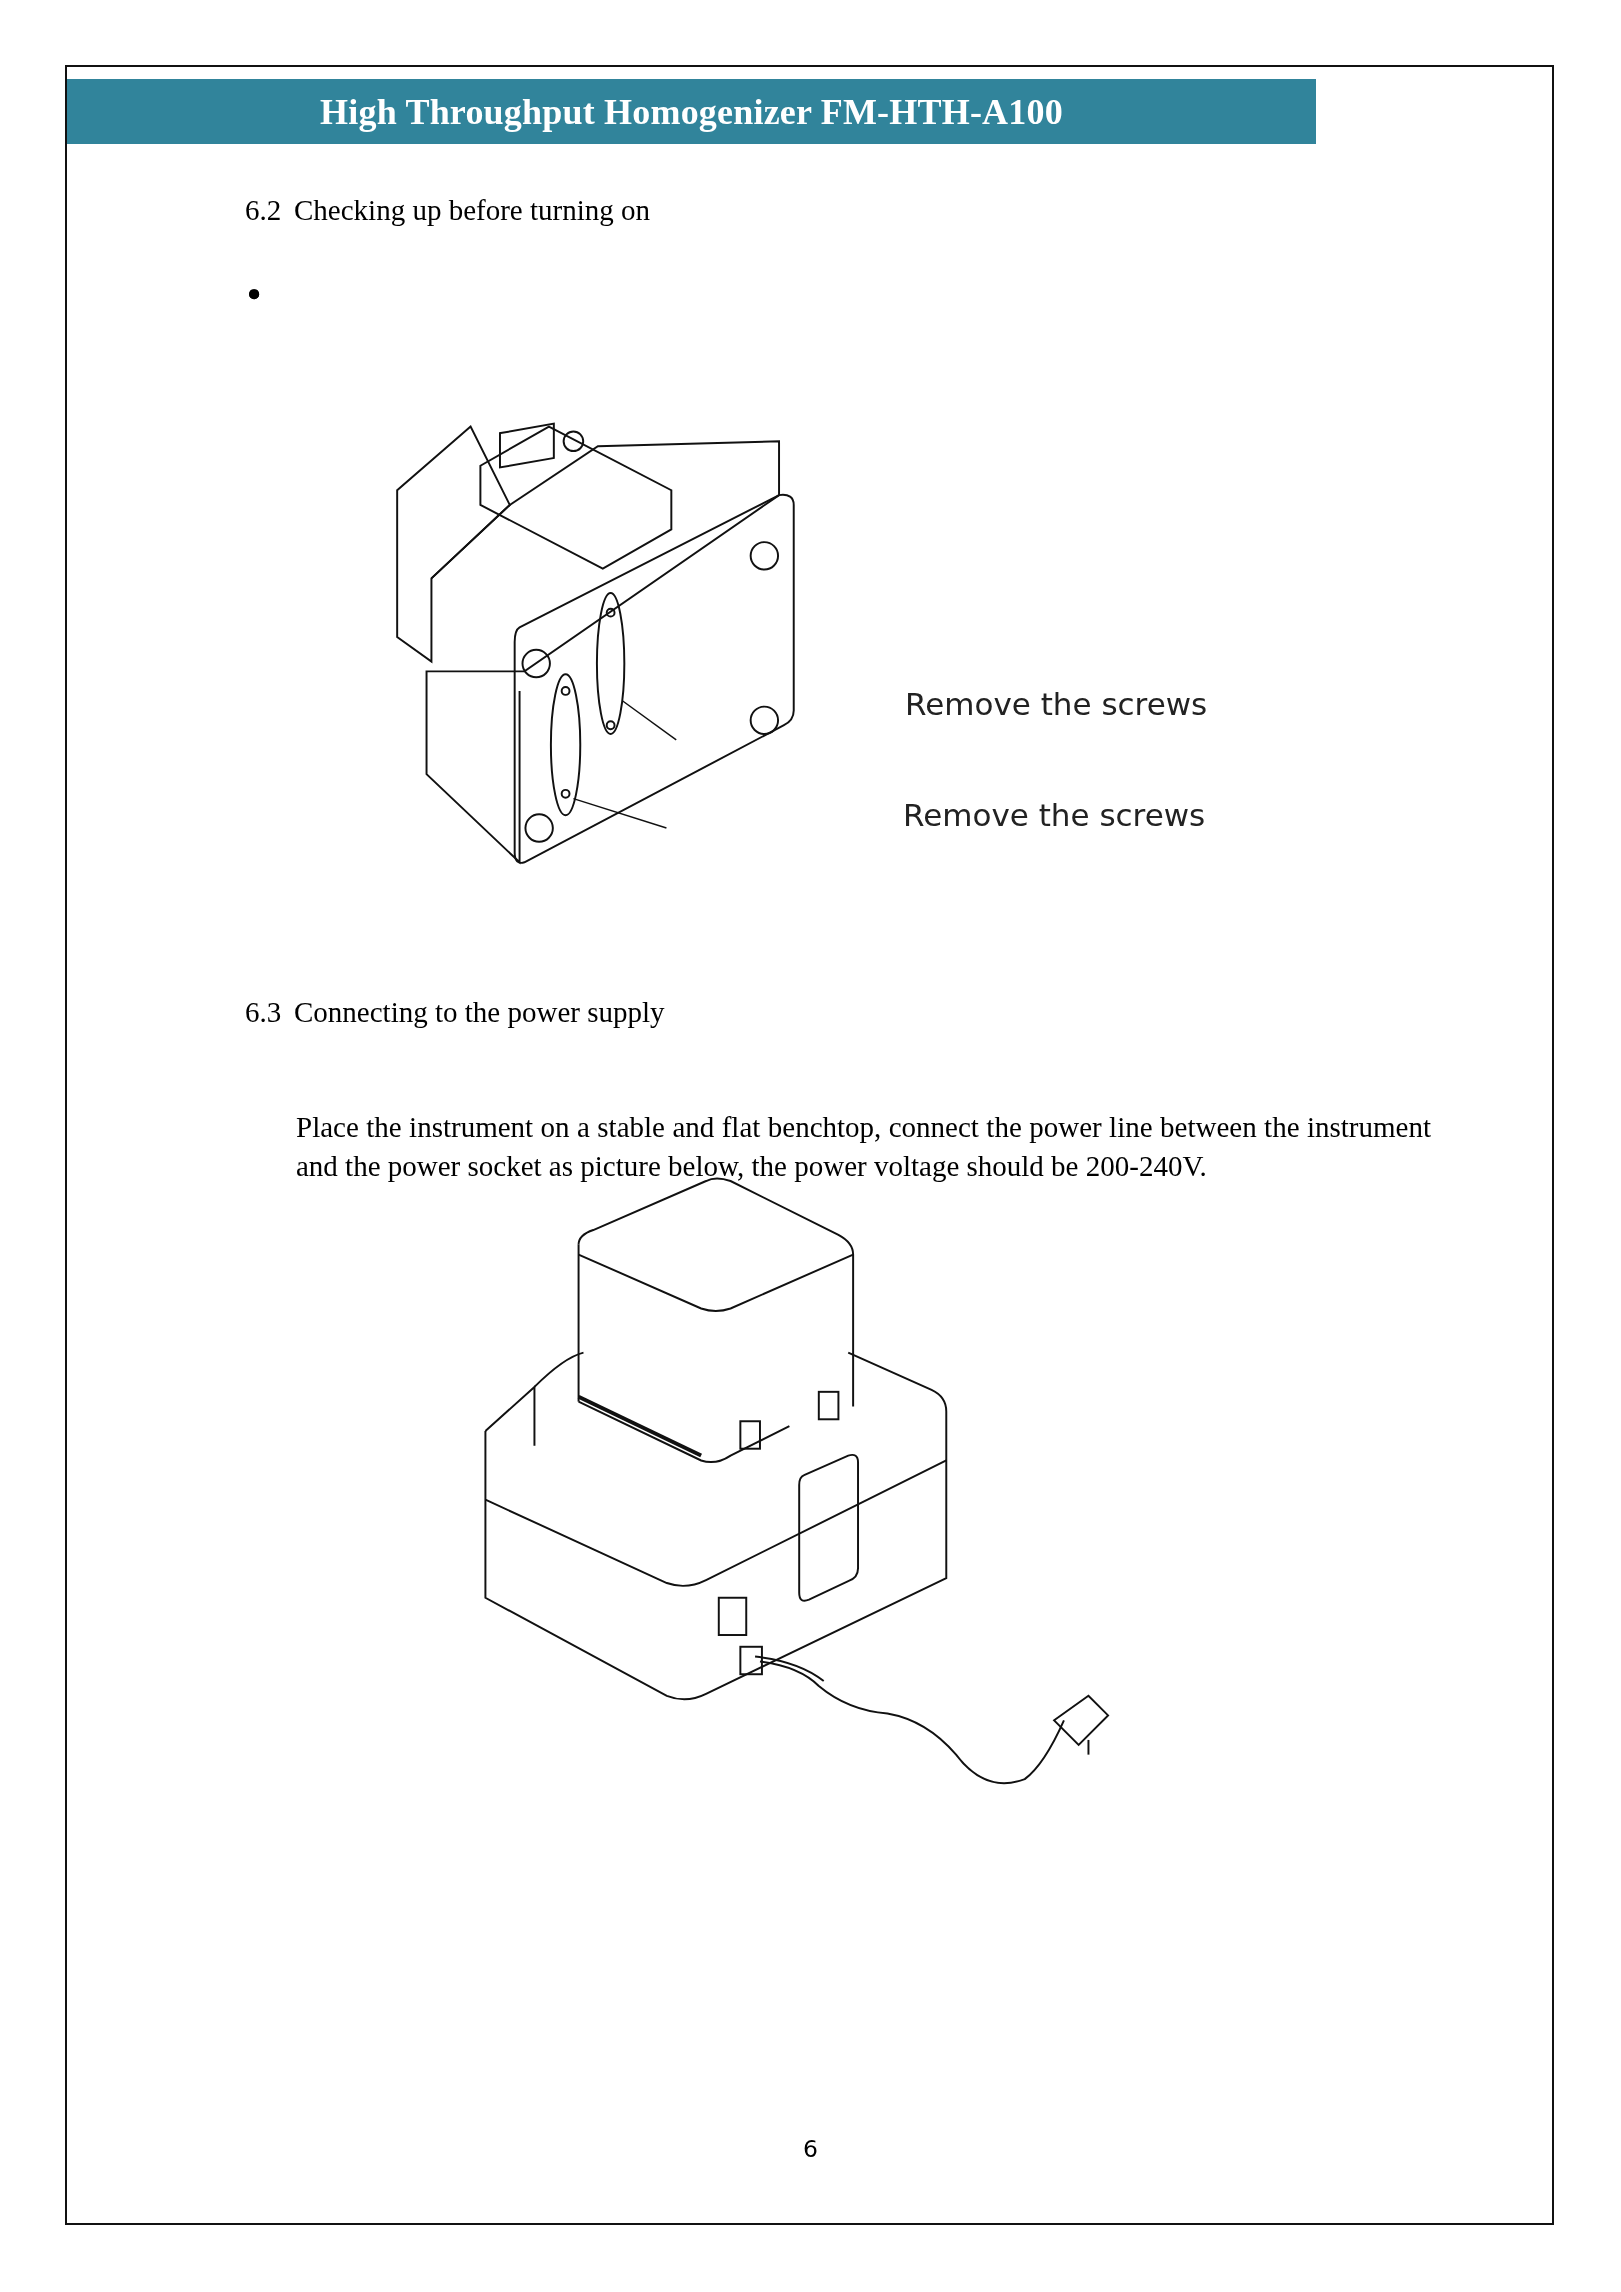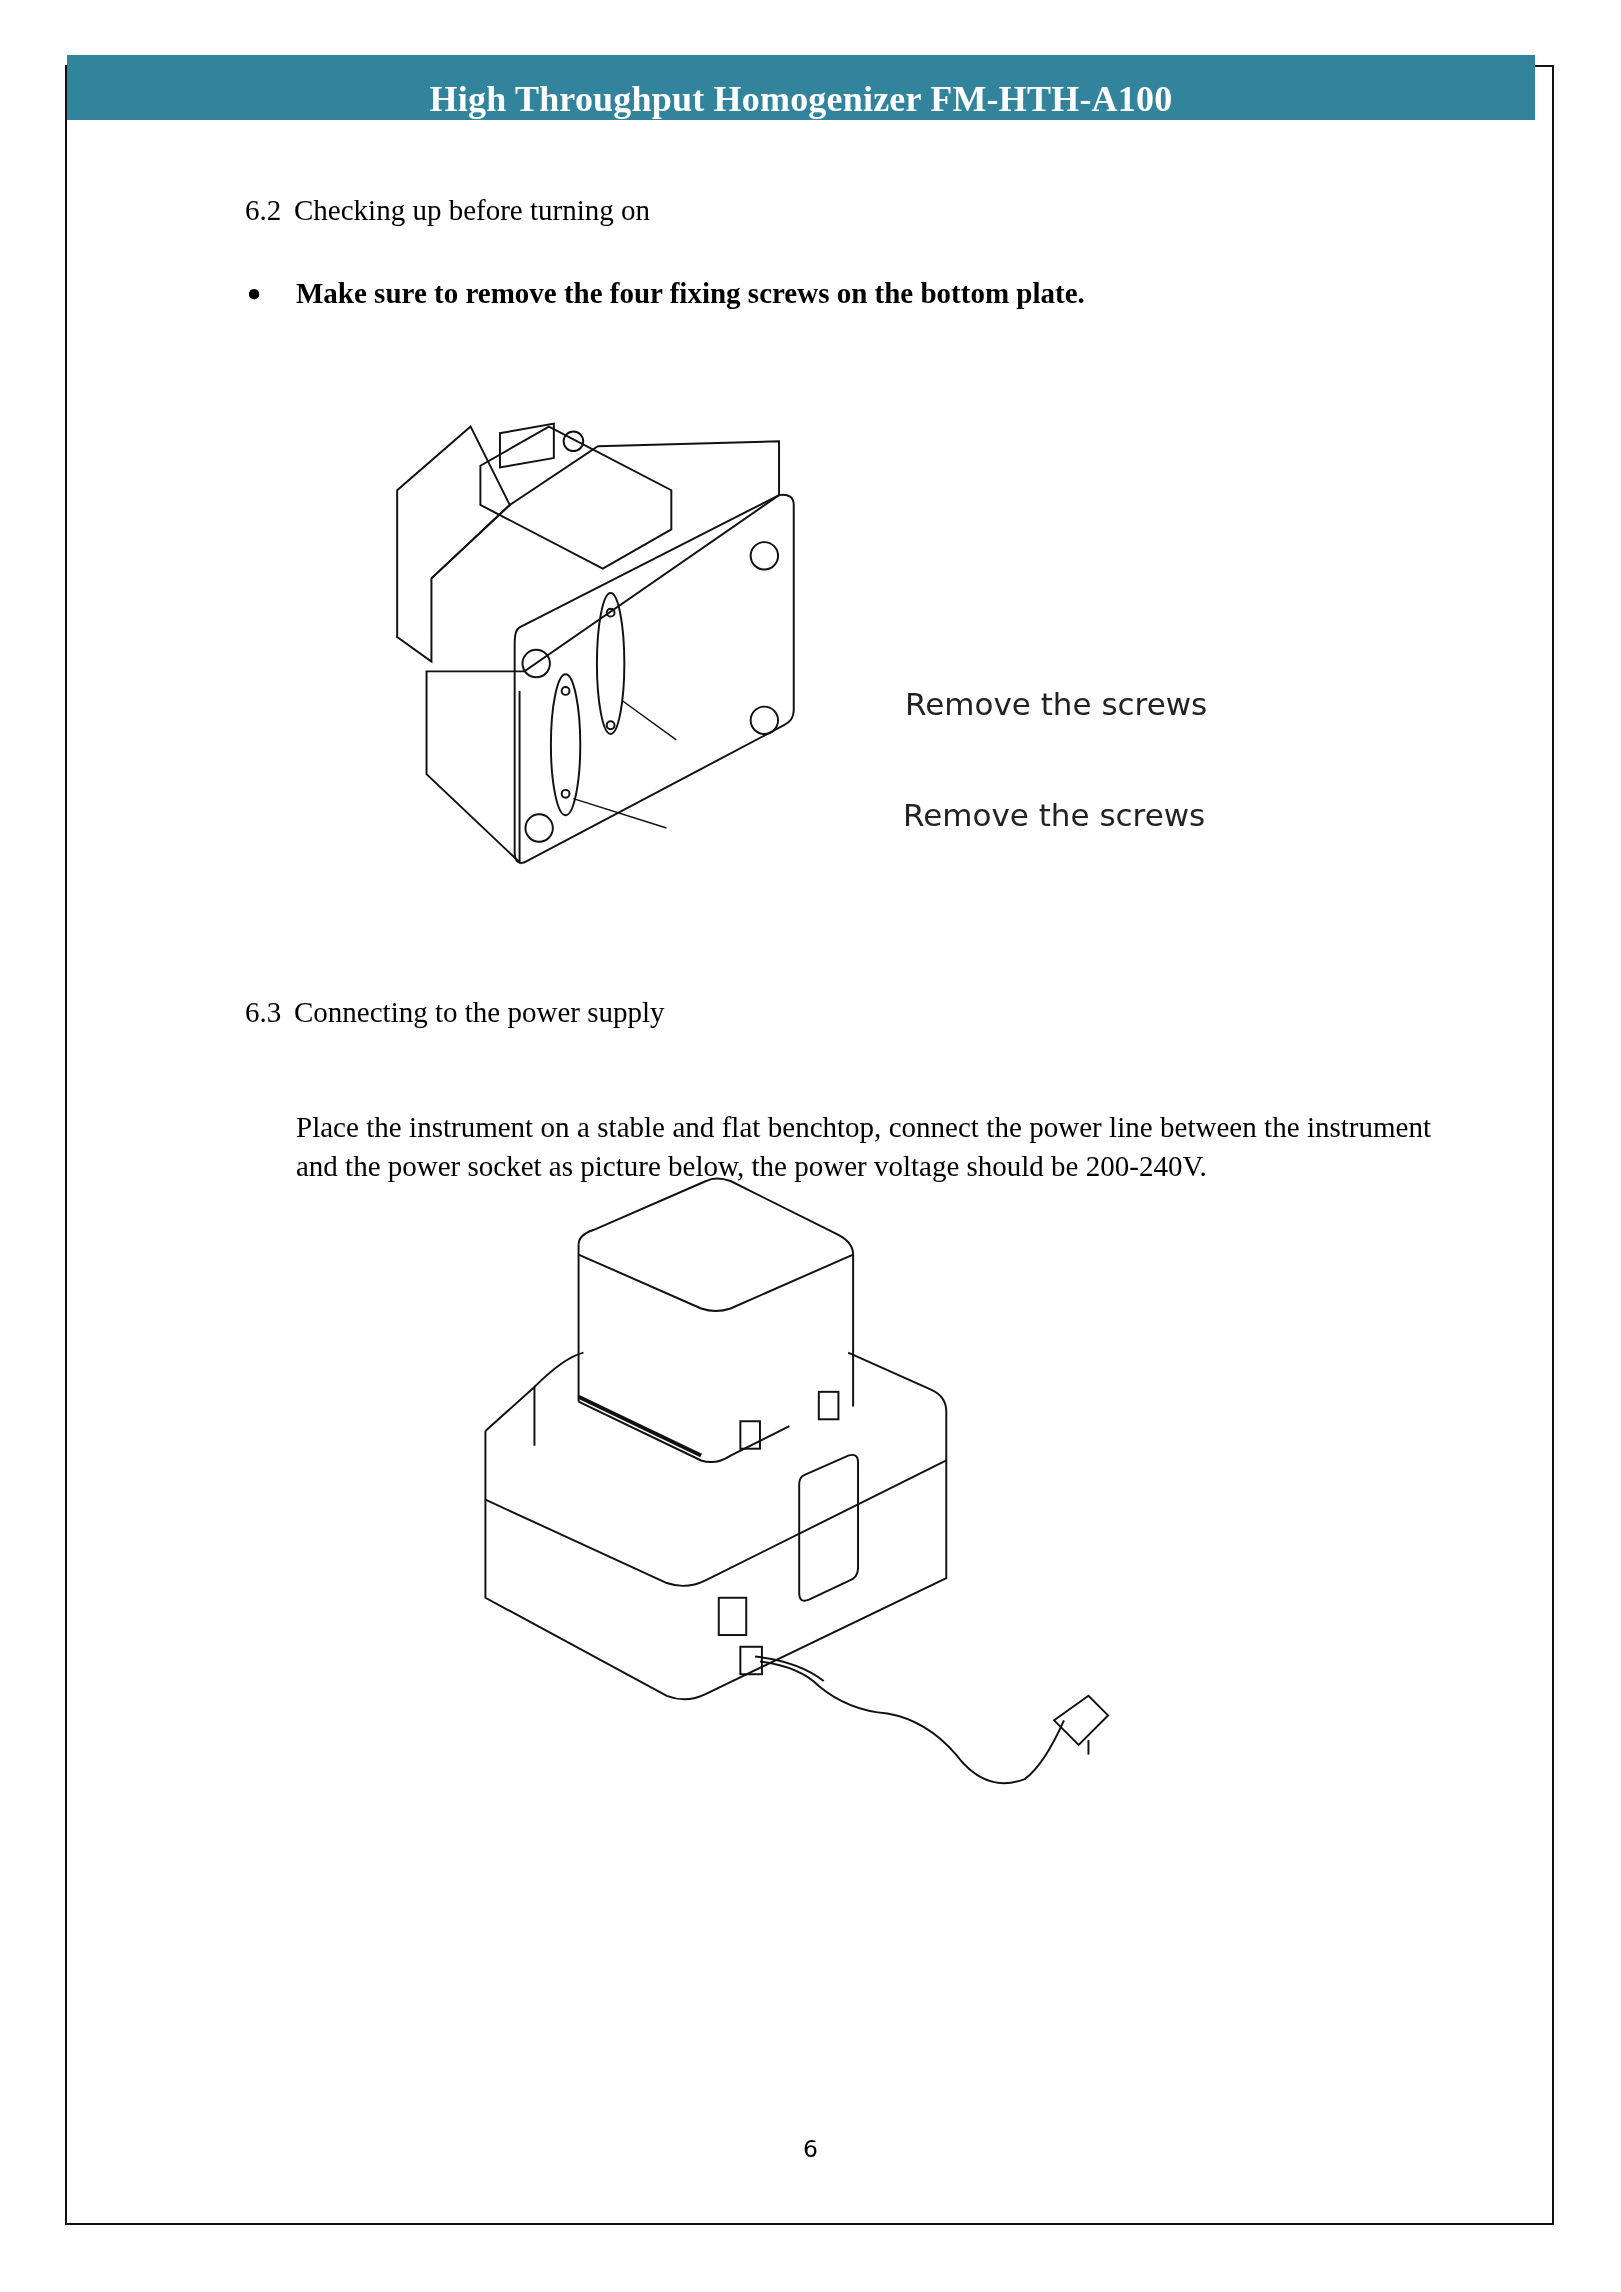--- a/index.html
+++ b/index.html
@@ -1,21 +1,21 @@
 <!DOCTYPE html>
 <html><head>
 <meta charset="utf-8">
 <style>
   html, body { margin: 0; padding: 0; background: #ffffff; }
   body { width: 1621px; height: 2293px; position: relative; overflow: hidden;
          font-family: "DejaVu Serif", "Liberation Serif", serif; color: #000; }
   .page-frame { position: absolute; left: 65px; top: 65px; width: 1489px; height: 2160px;
                 border: 2px solid #111; box-sizing: border-box; }
-  .header-bar { position: absolute; left: 67px; top: 55px; width: 1468px; height: 65px;
-                background: #31849B; display: flex; align-items: flex-end; justify-content: center; }
+  .header-bar { position: absolute; left: 67px; top: 79px; width: 1249px; height: 65px;
+                background: #31849B; display: flex; align-items: center; justify-content: center; }
   .header-title { color: #fff; font-family: "Liberation Serif", "DejaVu Serif", serif;
                   font-weight: bold; font-size: 36px; letter-spacing: 0.2px; }
   .section-heading { position: absolute; left: 245px; font-weight: normal; font-size: 29px;
                      font-family: "Liberation Serif", "DejaVu Serif", serif; }
   .section-heading .num { display: inline-block; width: 49px; }
   .bullet-list { position: absolute; left: 245px; top: 274px; margin: 0; padding: 0; list-style: none;
                  font-family: "Liberation Serif", "DejaVu Serif", serif; font-size: 29px; }
   .bullet-list li { position: relative; padding-left: 51px; line-height: 39px; }
   .bullet-list li .dot { position: absolute; left: 2px; top: 0; font-size: 23.5px; }
   .bullet-list li.bold { font-weight: bold; }
@@ -36,21 +36,21 @@
 <div class="header-bar">
   <span class="header-title">High Throughput Homogenizer FM-HTH-A100</span>
 </div>
 
 <div class="section-heading" style="top:194px;">
   <span class="num">6.2</span><span>Checking up before turning on</span>
 </div>
 
 <ul class="bullet-list">
   <li><span class="dot">●</span></li>
-  <li class="bold"><span class="dot">●</span><span>Make sure to remove the four fixing screws on the bottom plate.</span></li>
+  <li class="bold"><span class="dot">●</span></li>
 </ul>
 
 <div class="figure" style="left:387px; top:407px; width:882px; height:470px;">
   <svg width="882" height="470" viewBox="0 0 900 480" fill="none" stroke="#111" stroke-width="2">
 
     <path d="M85 20 L 10 85 L 10 235 L 45 260 L 45 175 L 125 100 Z"></path>
 
     <path d="M45 175 L 125 100 L 215 40 L 400 35 L 400 90 L 140 270 L 40 270 L 40 375 L 135 465 L 135 290"></path>
 
     <path d="M95 60 L 165 20 L 290 85 L 290 125 L 220 165 L 95 100 Z"></path>

